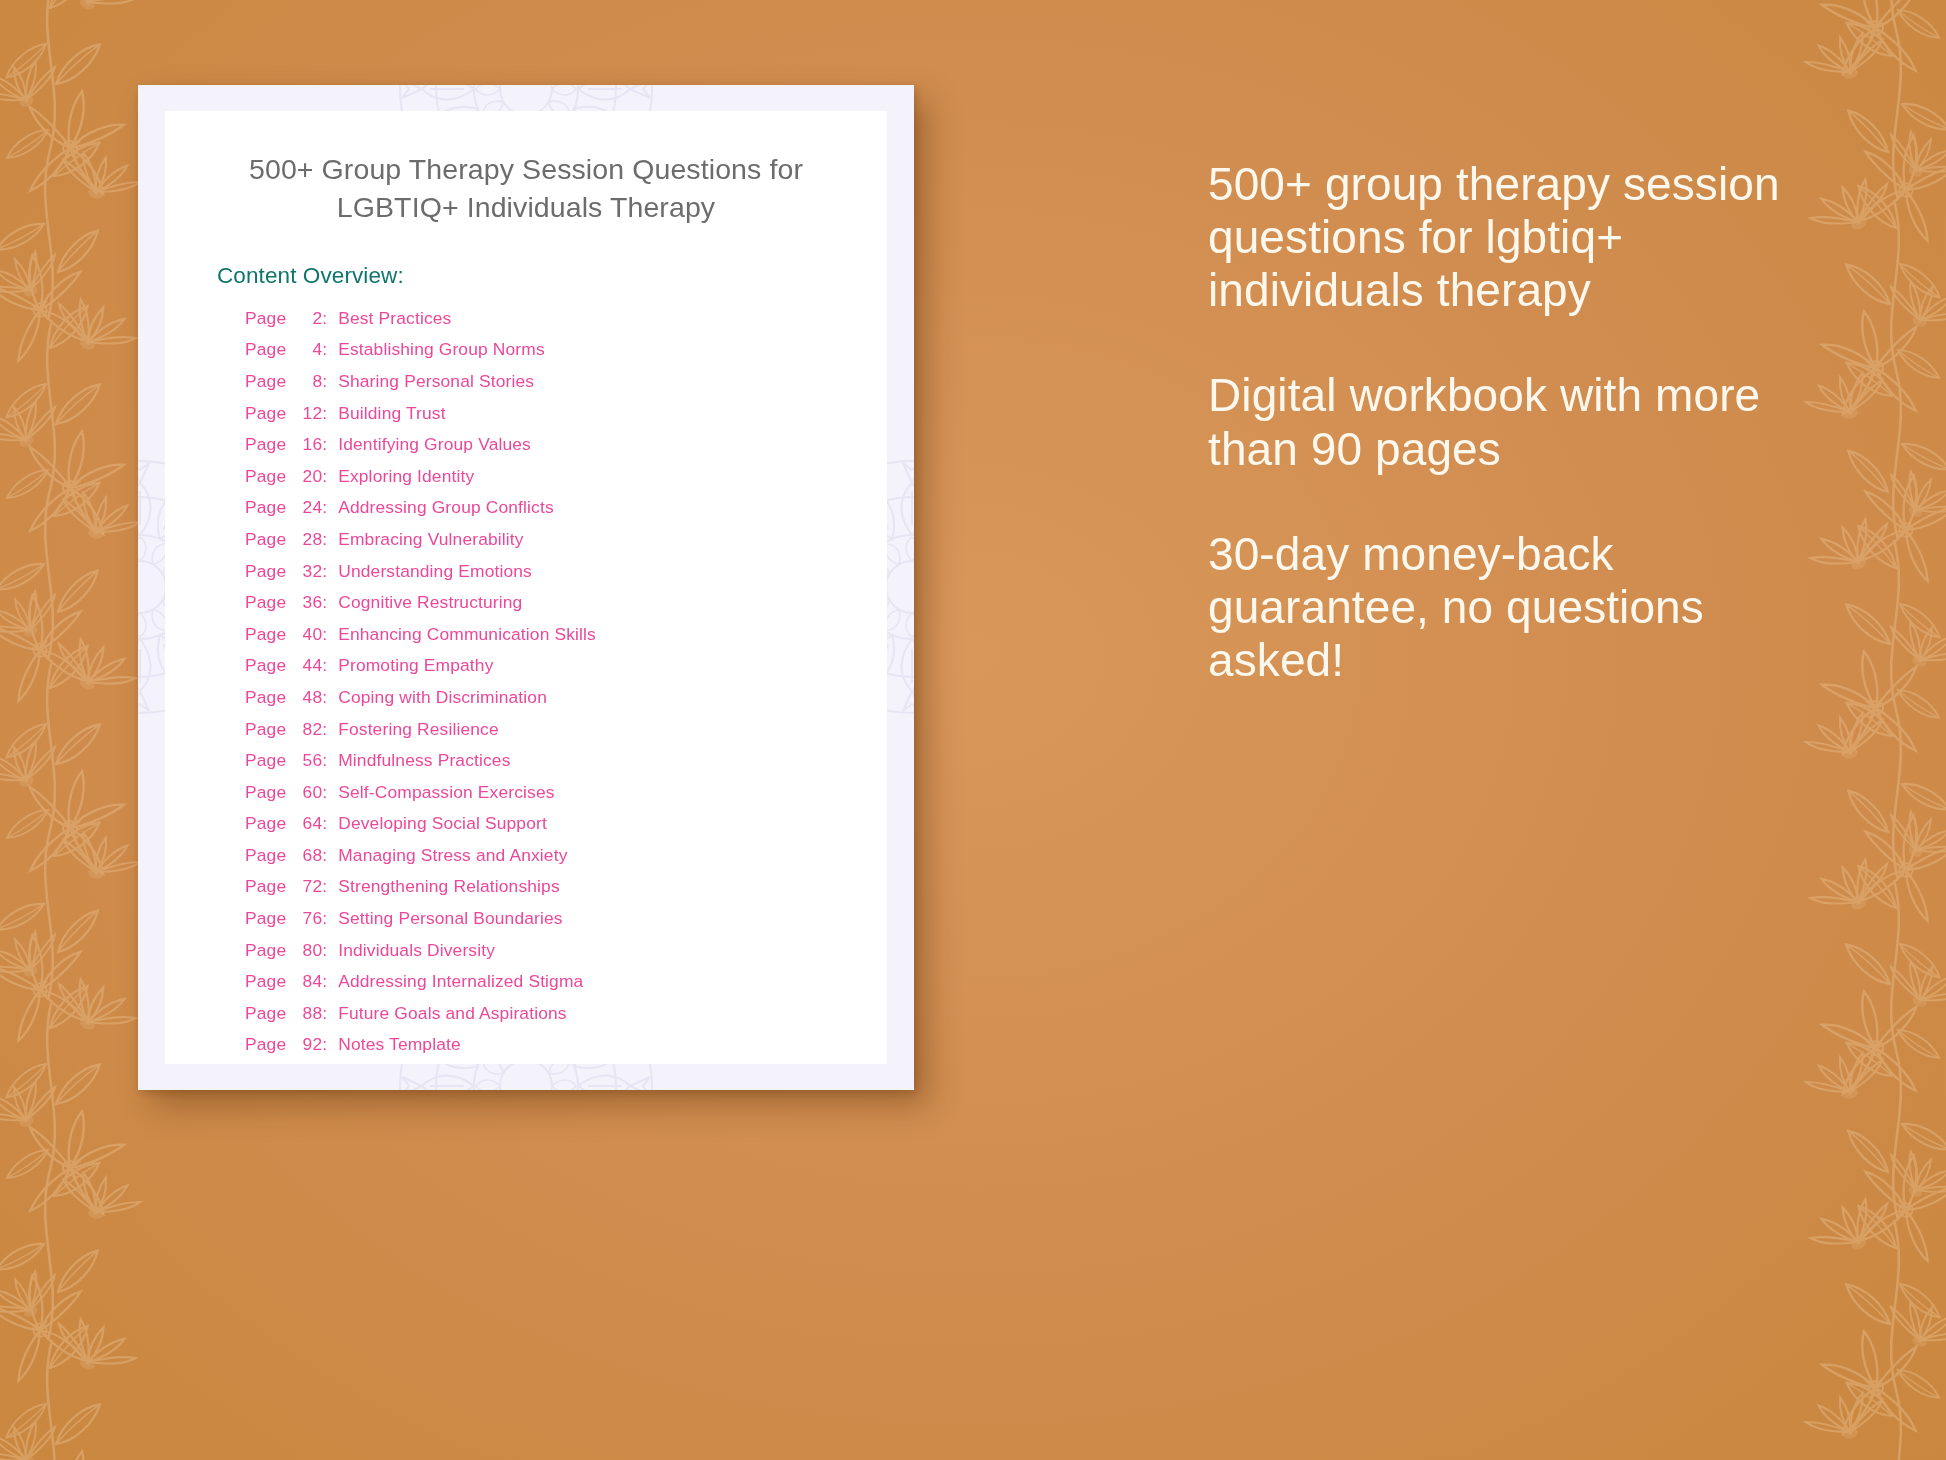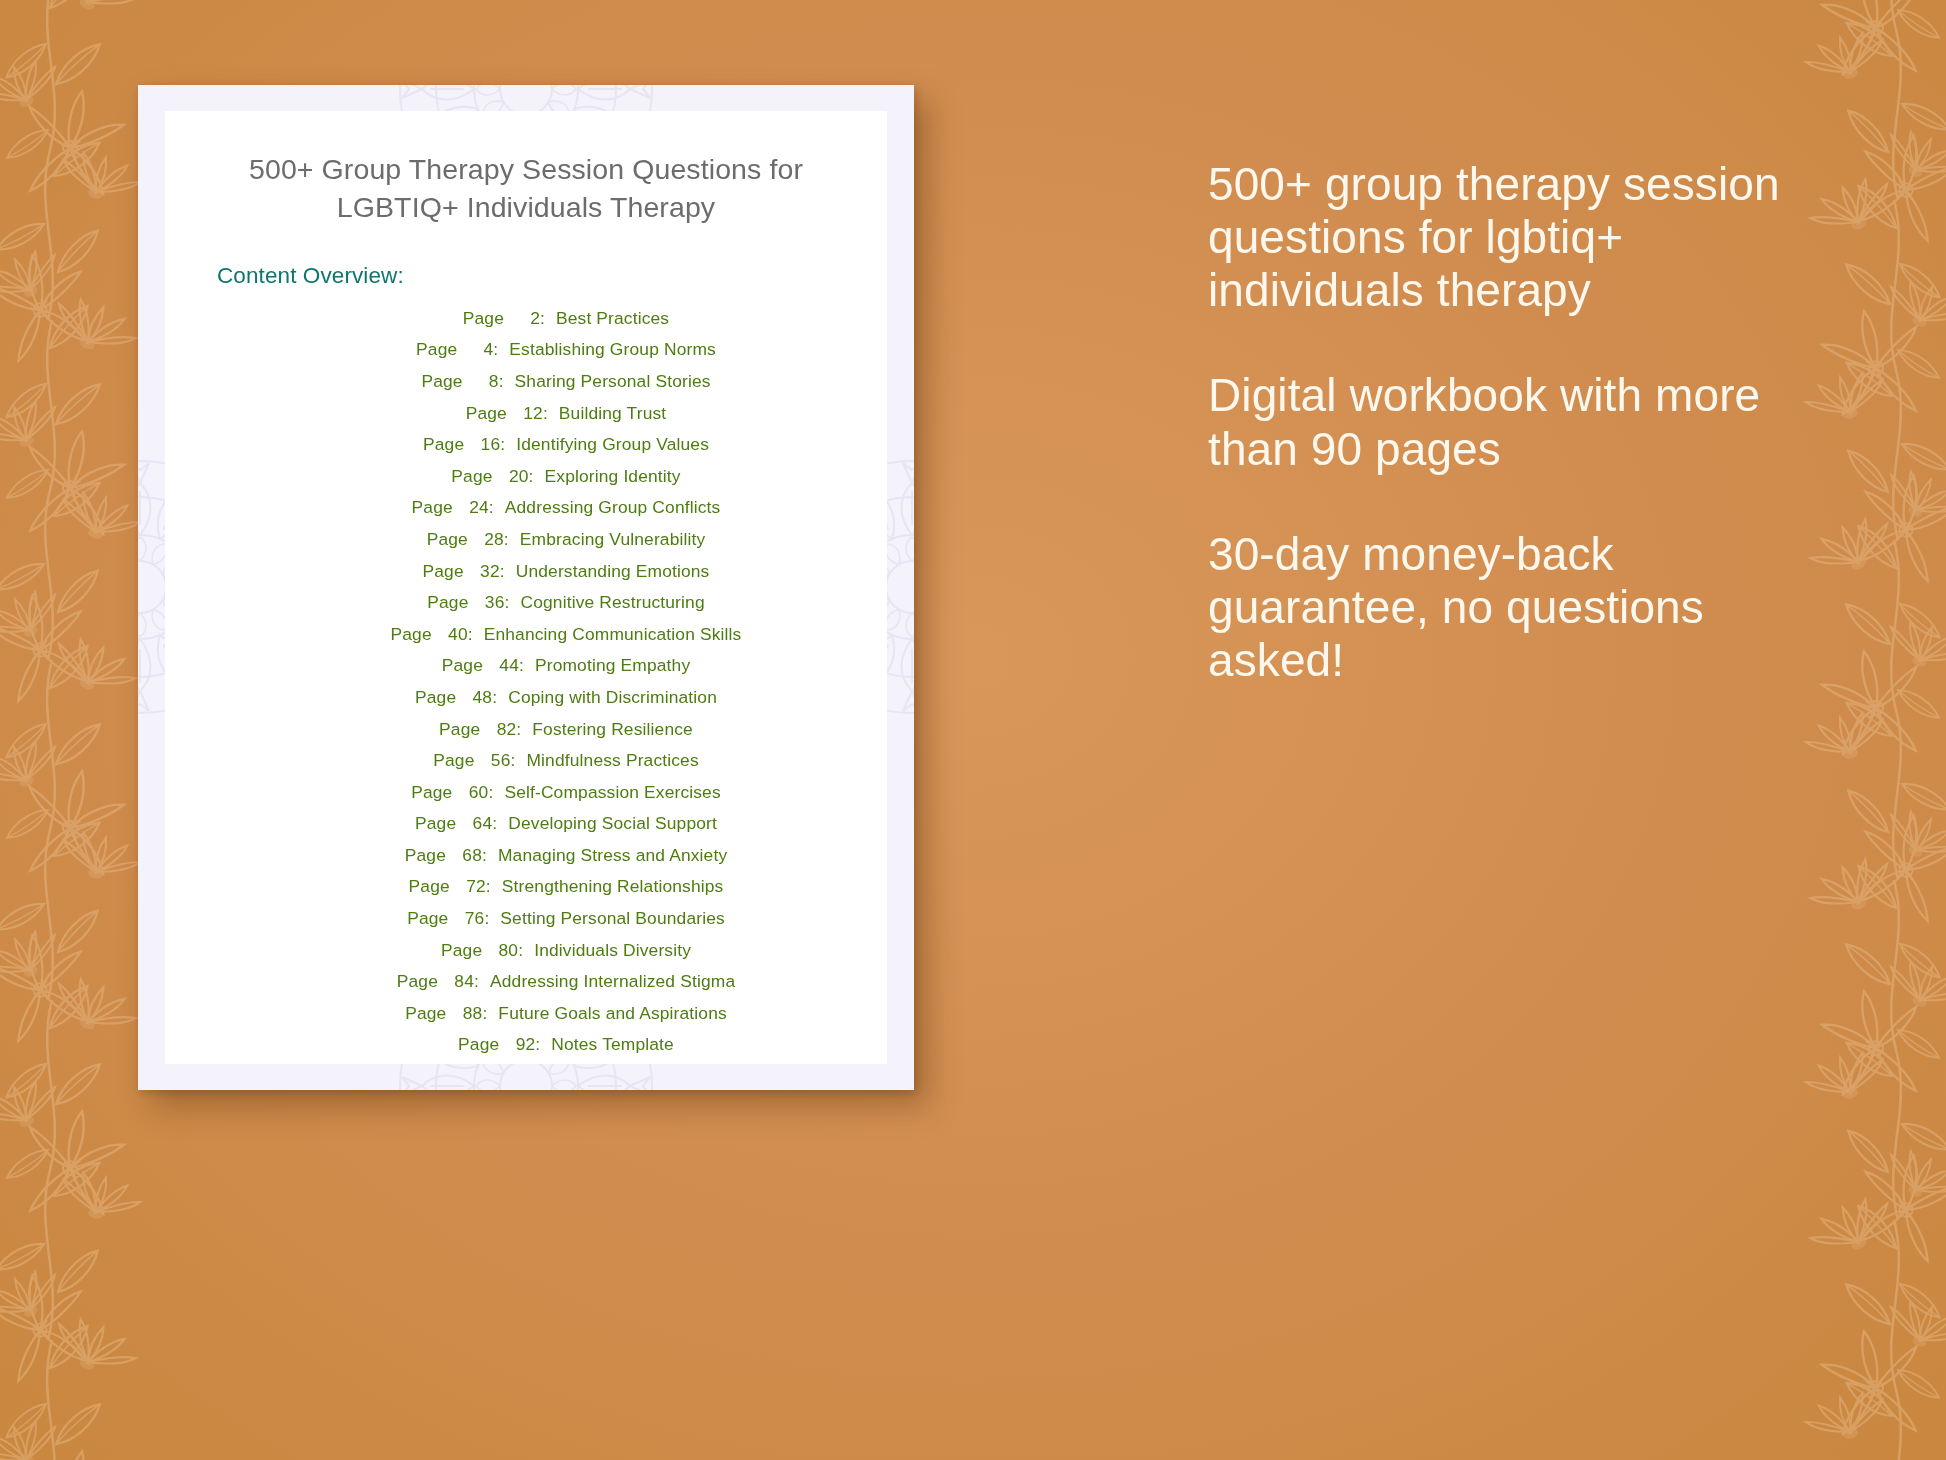--- a/index.html
+++ b/index.html
@@ -103,24 +103,23 @@
   #toc-list {
     list-style: none;
     margin: 0;
     padding: 19px 0 0 80px;
   }
   .toc-row {
     display: flex;
     align-items: baseline;
     height: 31.6px;
     font-size: 17.4px;
-    color: #4d7c0f;
+    color: #ec4899;
     letter-spacing: 0.15px;
     white-space: nowrap;
-    justify-content: center;
   }
   .toc-label {
     display: inline-block;
   }
   .toc-num {
     display: inline-block;
     min-width: 30px;
     text-align: right;
     margin-left: 6px;
   }

